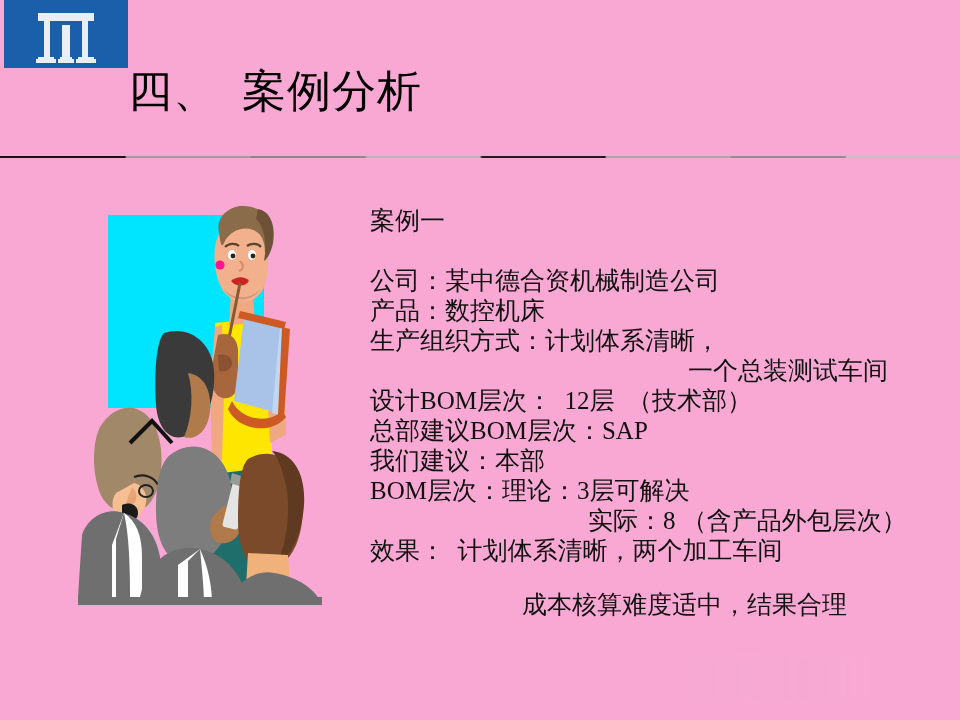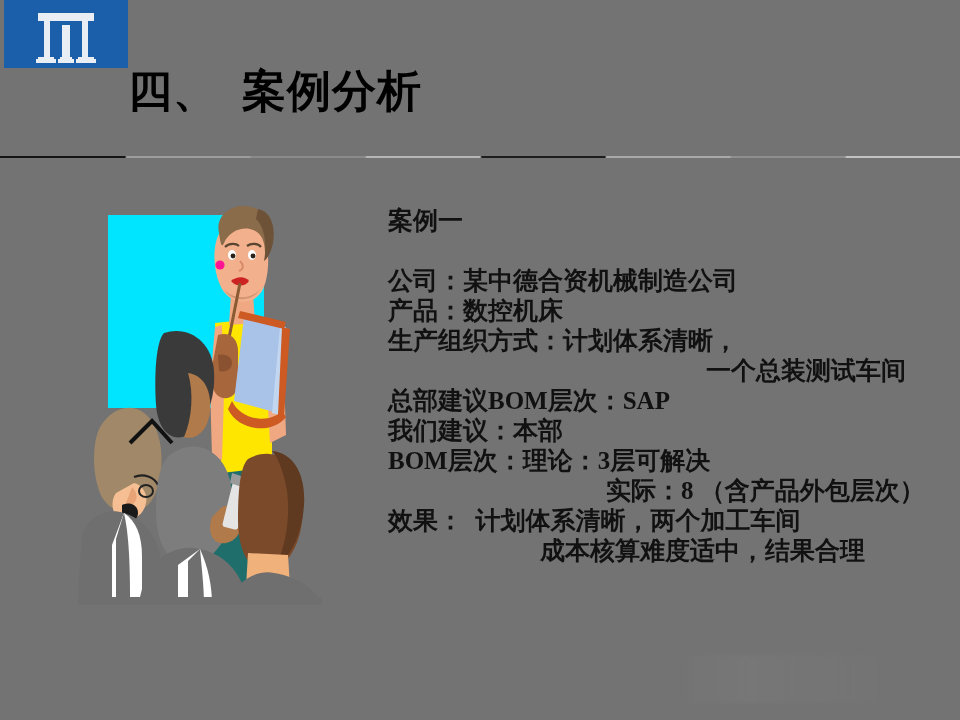--- a/index.html
+++ b/index.html
@@ -16,22 +16,21 @@
     font-family: "Liberation Serif", "DejaVu Serif", serif;
     color: #000000;
   }
 
   
   #slide {
     position: absolute;
     left: 0; top: 0;
     width: 960px;
     height: 720px;
-    background: #737373;
-    font-weight: bold;
+    background: #f9a8d4;
   }
 
   
   #logo-block {
     position: absolute;
     left: 4px;
     top: 0px;
     width: 124px;
     height: 68px;
     background: #1b5faa;
@@ -88,38 +87,38 @@
     position: absolute;
     left: 72px;
     top: 205px;
     width: 262px;
     height: 400px;
   }
 
   
   #body-text {
     position: absolute;
-    left: 388px;
+    left: 370px;
     top: 206px;
     width: 566px;
     font-size: 25px;
     line-height: 30px;
     color: #111111;
     font-family: "Liberation Serif", "DejaVu Serif", serif;
   }
   #body-text .line {
     white-space: pre;
     height: 30px;
   }
   #body-text .blank {
     height: 30px;
   }
   #body-text .ind-1 { padding-left: 318px; }
   #body-text .ind-2 { padding-left: 218px; }
-  #body-text .ind-3 { padding-left: 152px; }
+  #body-text .ind-3 { padding-left: 152px; margin-top: 24px; }
 
   
   #watermark {
     position: absolute;
     left: 688px;
     top: 655px;
     width: 190px;
     height: 48px;
     opacity: 0.10;
     filter: blur(2px);
@@ -242,20 +241,21 @@
     <rect x="6" y="392" width="244" height="8" fill="#6f6f6f"></rect>
   </svg>
 
   <div id="body-text">
     <div class="line">案例一</div>
     <div class="blank"></div>
     <div class="line">公司：某中德合资机械制造公司</div>
     <div class="line">产品：数控机床</div>
     <div class="line">生产组织方式：计划体系清晰，</div>
     <div class="line ind-1">一个总装测试车间</div>
+    <div class="line">设计BOM层次：  12层  （技术部）</div>
     <div class="line">总部建议BOM层次：SAP</div>
     <div class="line">我们建议：本部</div>
     <div class="line">BOM层次：理论：3层可解决</div>
     <div class="line ind-2">实际：8 （含产品外包层次）</div>
     <div class="line">效果：  计划体系清晰，两个加工车间</div>
     <div class="line ind-3">成本核算难度适中，结果合理</div>
   </div>
 
   <div id="watermark">&nbsp;&nbsp;&nbsp;&nbsp;</div>
 

